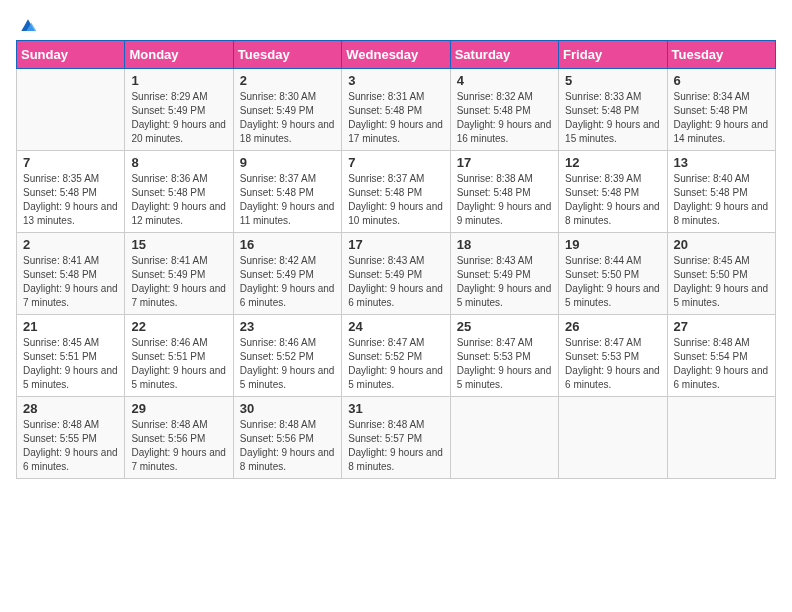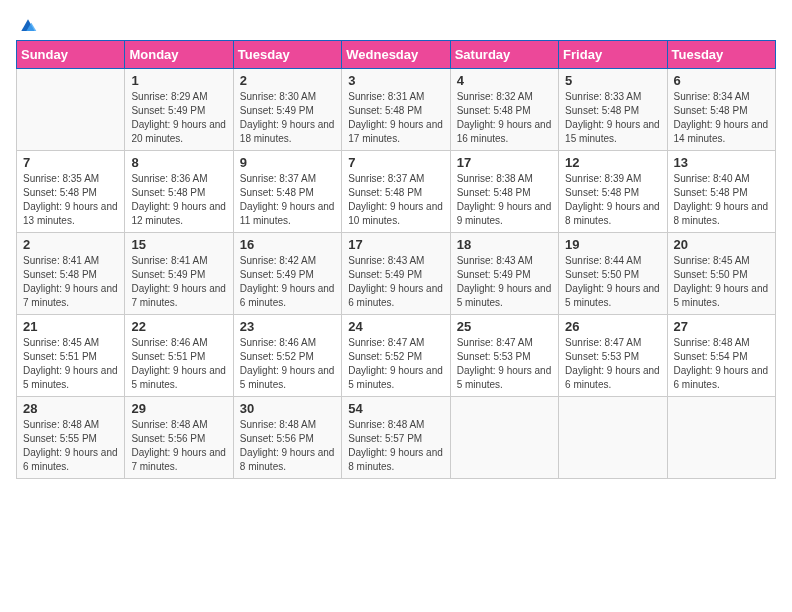--- a/index.html
+++ b/index.html
@@ -247,21 +247,21 @@
         </td>
         <td>
           <span class="day-number">29</span>
           <div class="day-info">Sunrise: 8:48 AM<br>Sunset: 5:56 PM<br>Daylight: 9 hours and 7 minutes.</div>
         </td>
         <td>
           <span class="day-number">30</span>
           <div class="day-info">Sunrise: 8:48 AM<br>Sunset: 5:56 PM<br>Daylight: 9 hours and 8 minutes.</div>
         </td>
         <td>
-          <span class="day-number">54</span>
+          <span class="day-number">31</span>
           <div class="day-info">Sunrise: 8:48 AM<br>Sunset: 5:57 PM<br>Daylight: 9 hours and 8 minutes.</div>
         </td>
         <td></td>
         <td></td>
         <td></td>
       </tr>
     </tbody>
 </table>
 
 </body></html>

